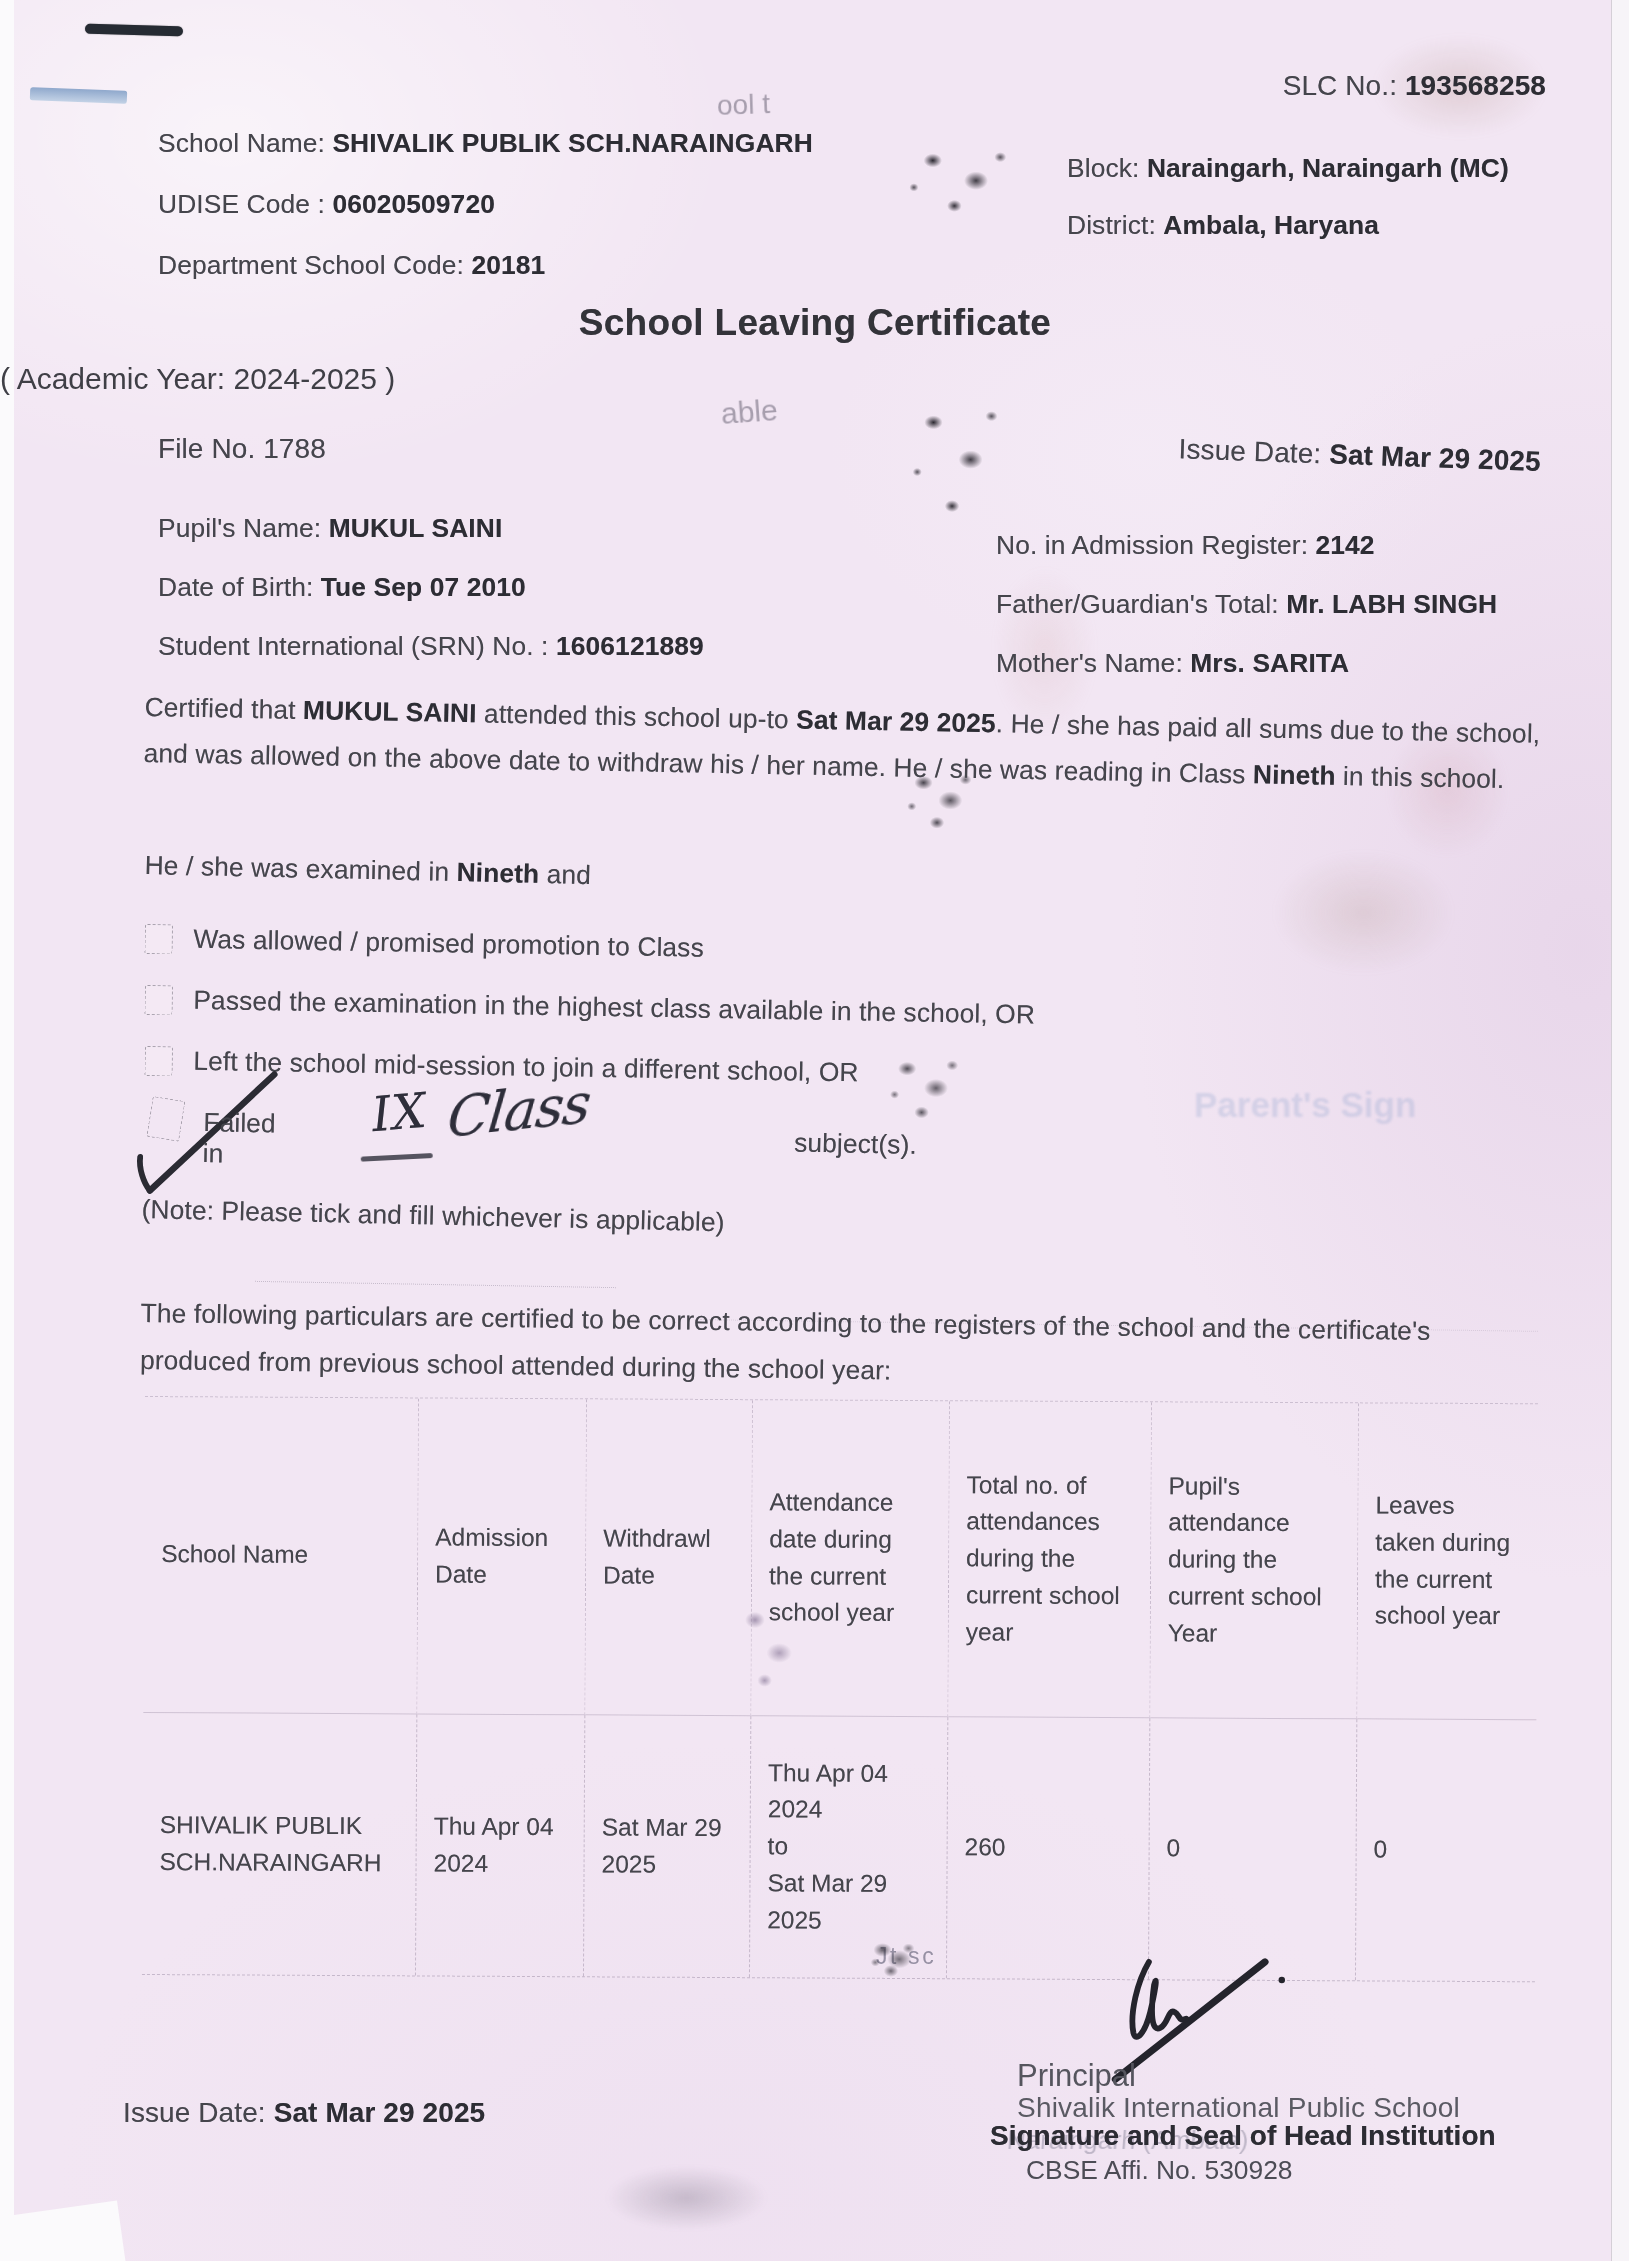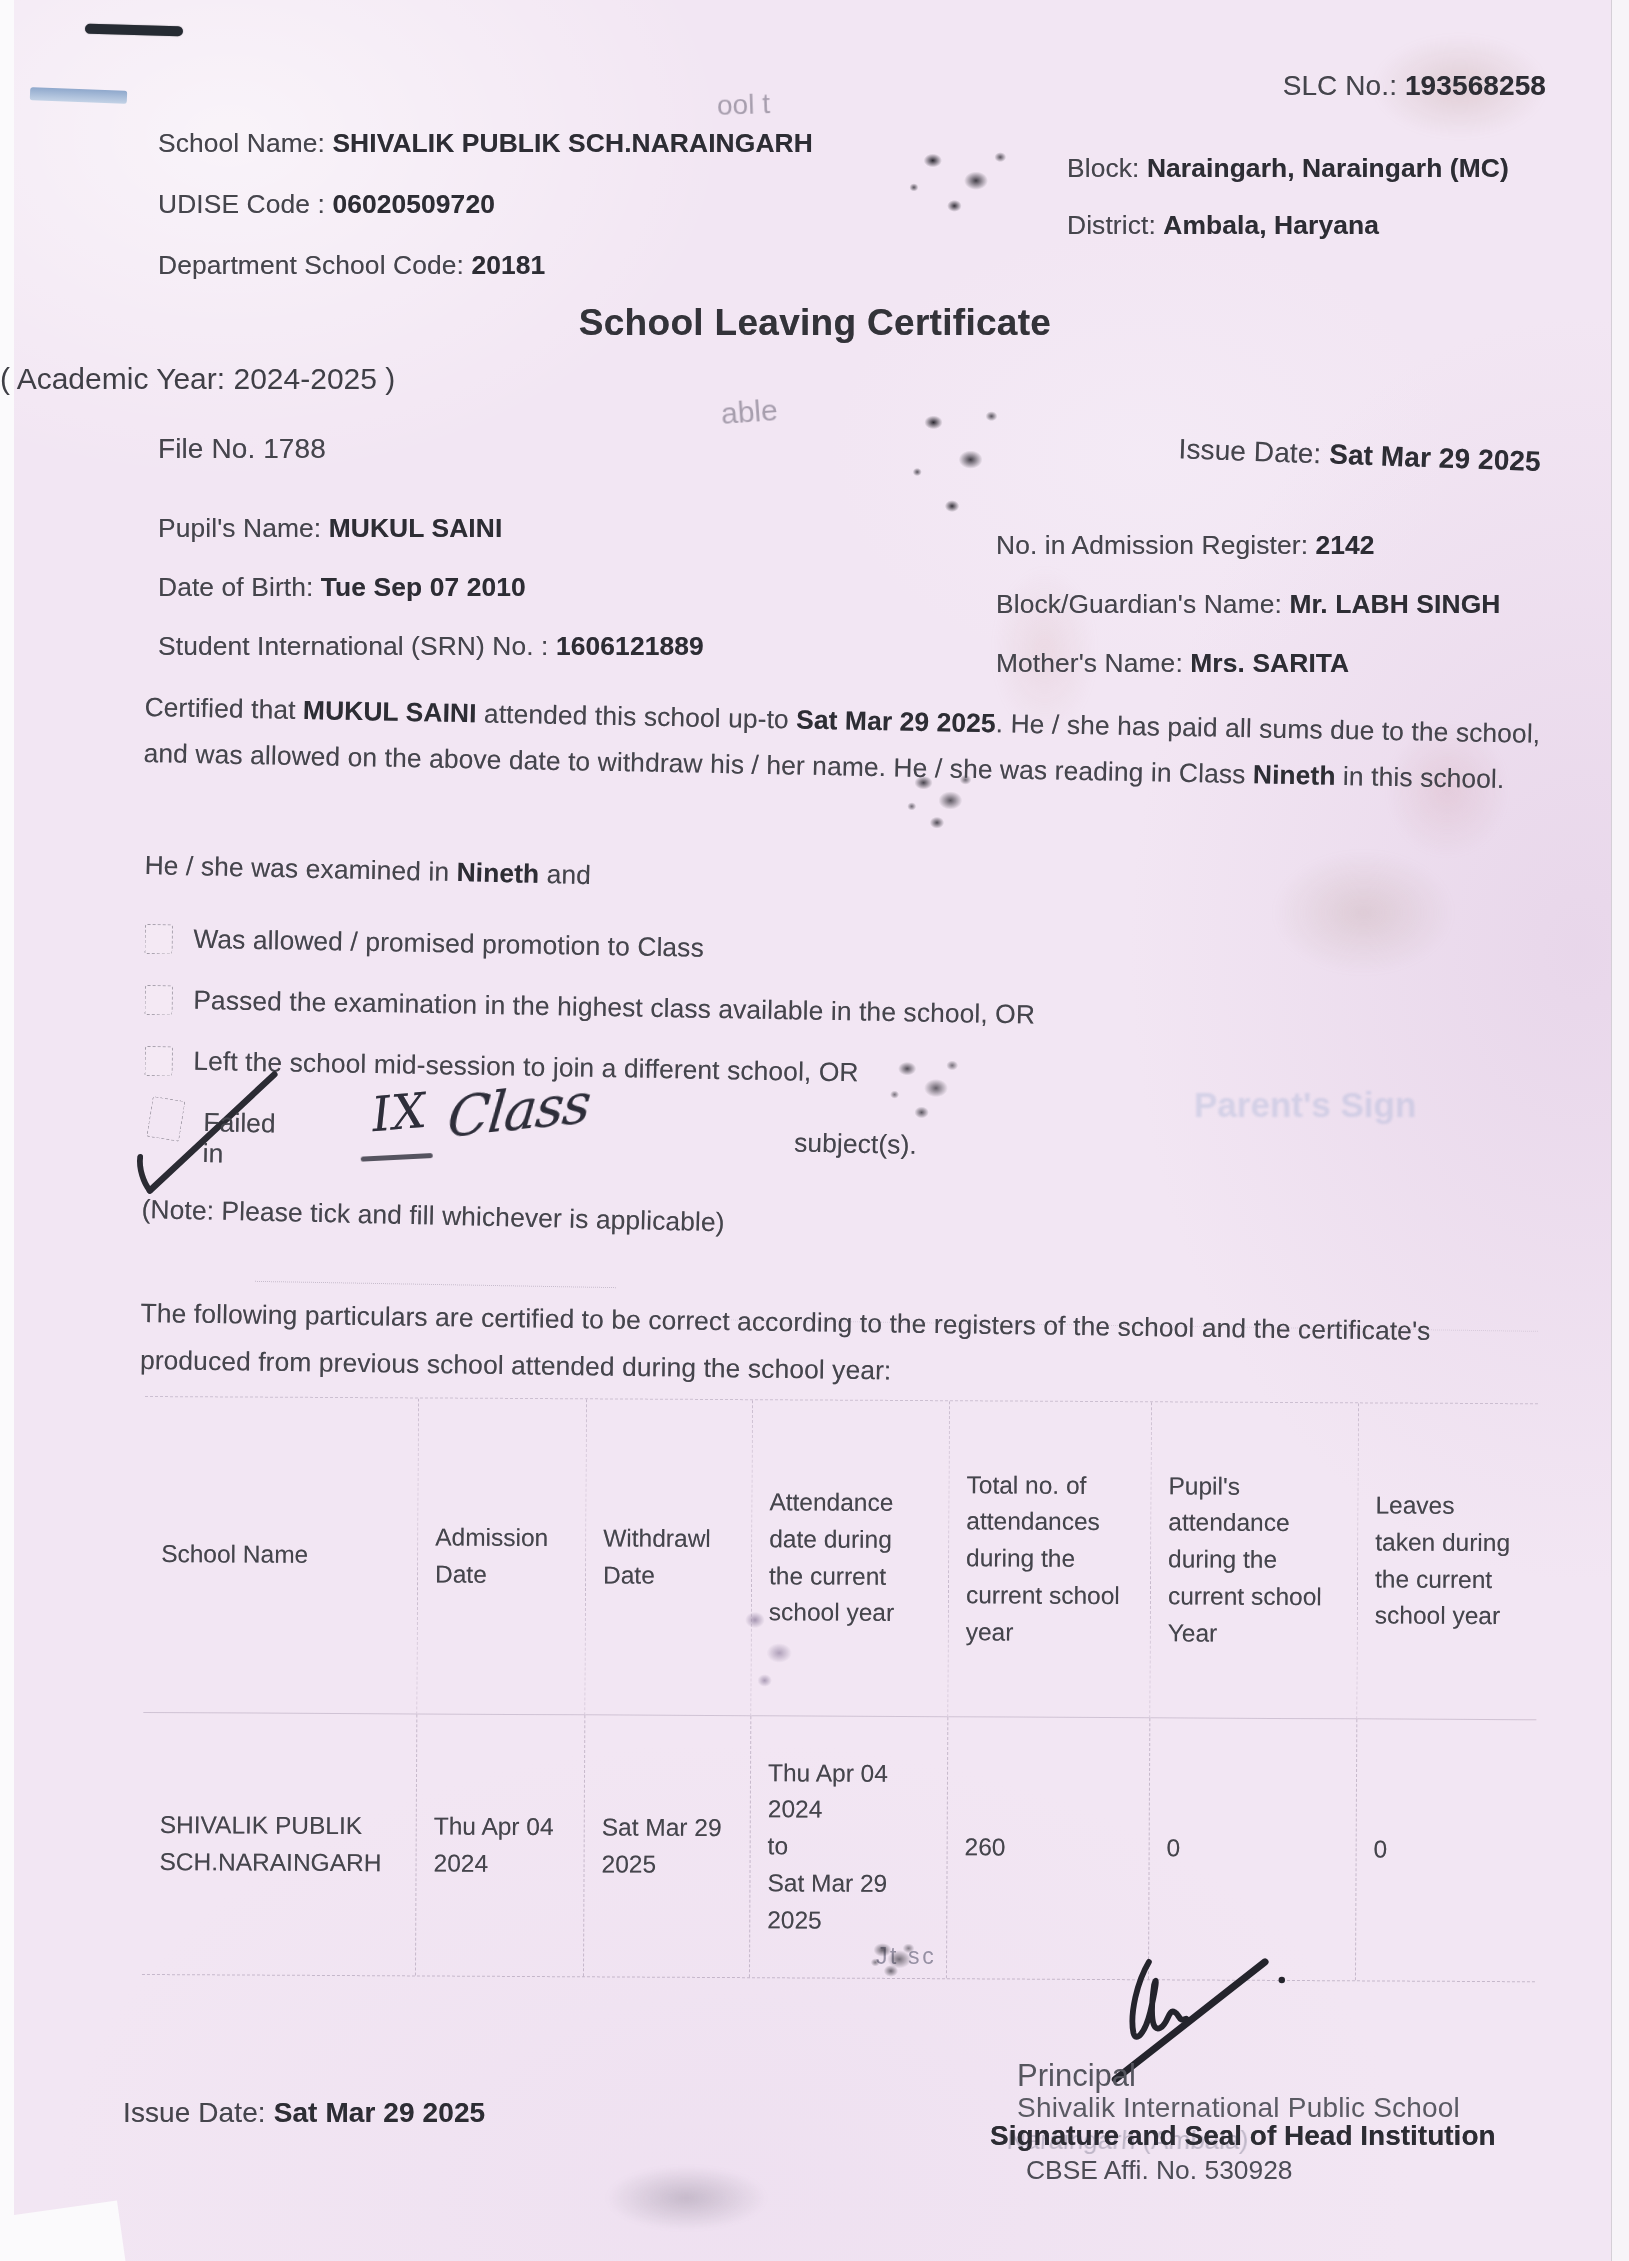--- a/index.html
+++ b/index.html
@@ -191,21 +191,21 @@
       <span>Student International (SRN) No. :</span>
       <b>1606121889</b>
     </div>
   </div>
   <div class="abs txt pupil-right">
     <div class="row">
       <span>No. in Admission Register:</span>
       <b>2142</b>
     </div>
     <div class="row">
-      <span>Block/Guardian's Name:</span>
+      <span>Father/Guardian's Total:</span>
       <b>Mr. LABH SINGH</b>
     </div>
     <div class="row">
       <span>Mother's Name:</span>
       <b>Mrs. SARITA</b>
     </div>
   </div>
 
   <div class="abs txt certified r11">
     <span>Certified that </span><b>MUKUL SAINI</b><span> attended this school up-to </span><b>Sat Mar 29 2025</b><span>. He / she has paid all sums due to the school, and was allowed on the above date to withdraw his / her name. He / she was reading in Class </span><b>Nineth</b><span> in this school.</span>

